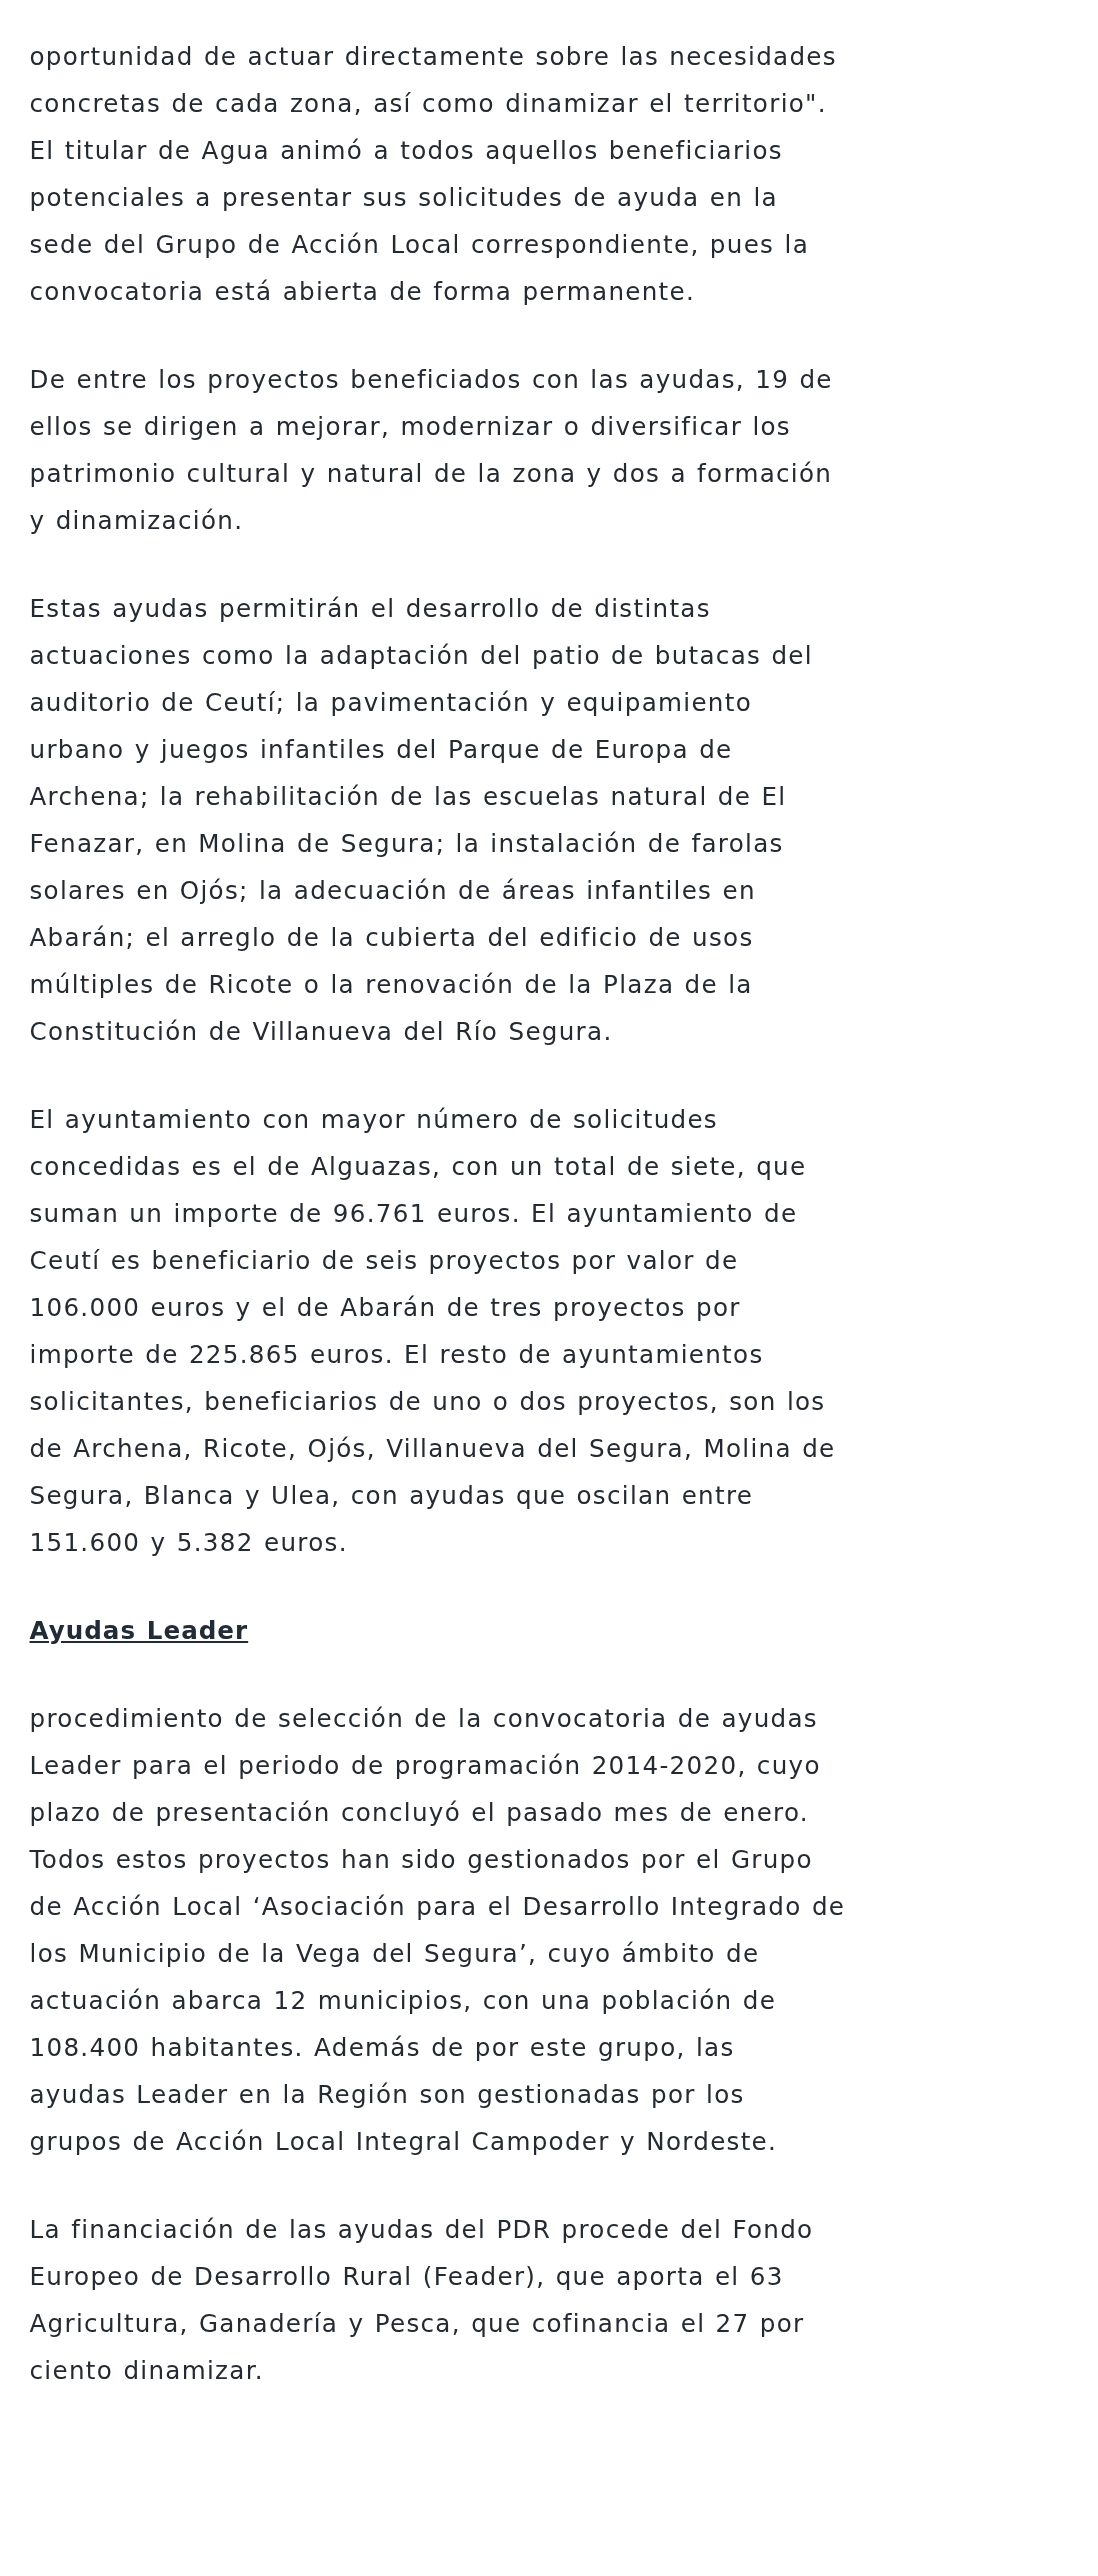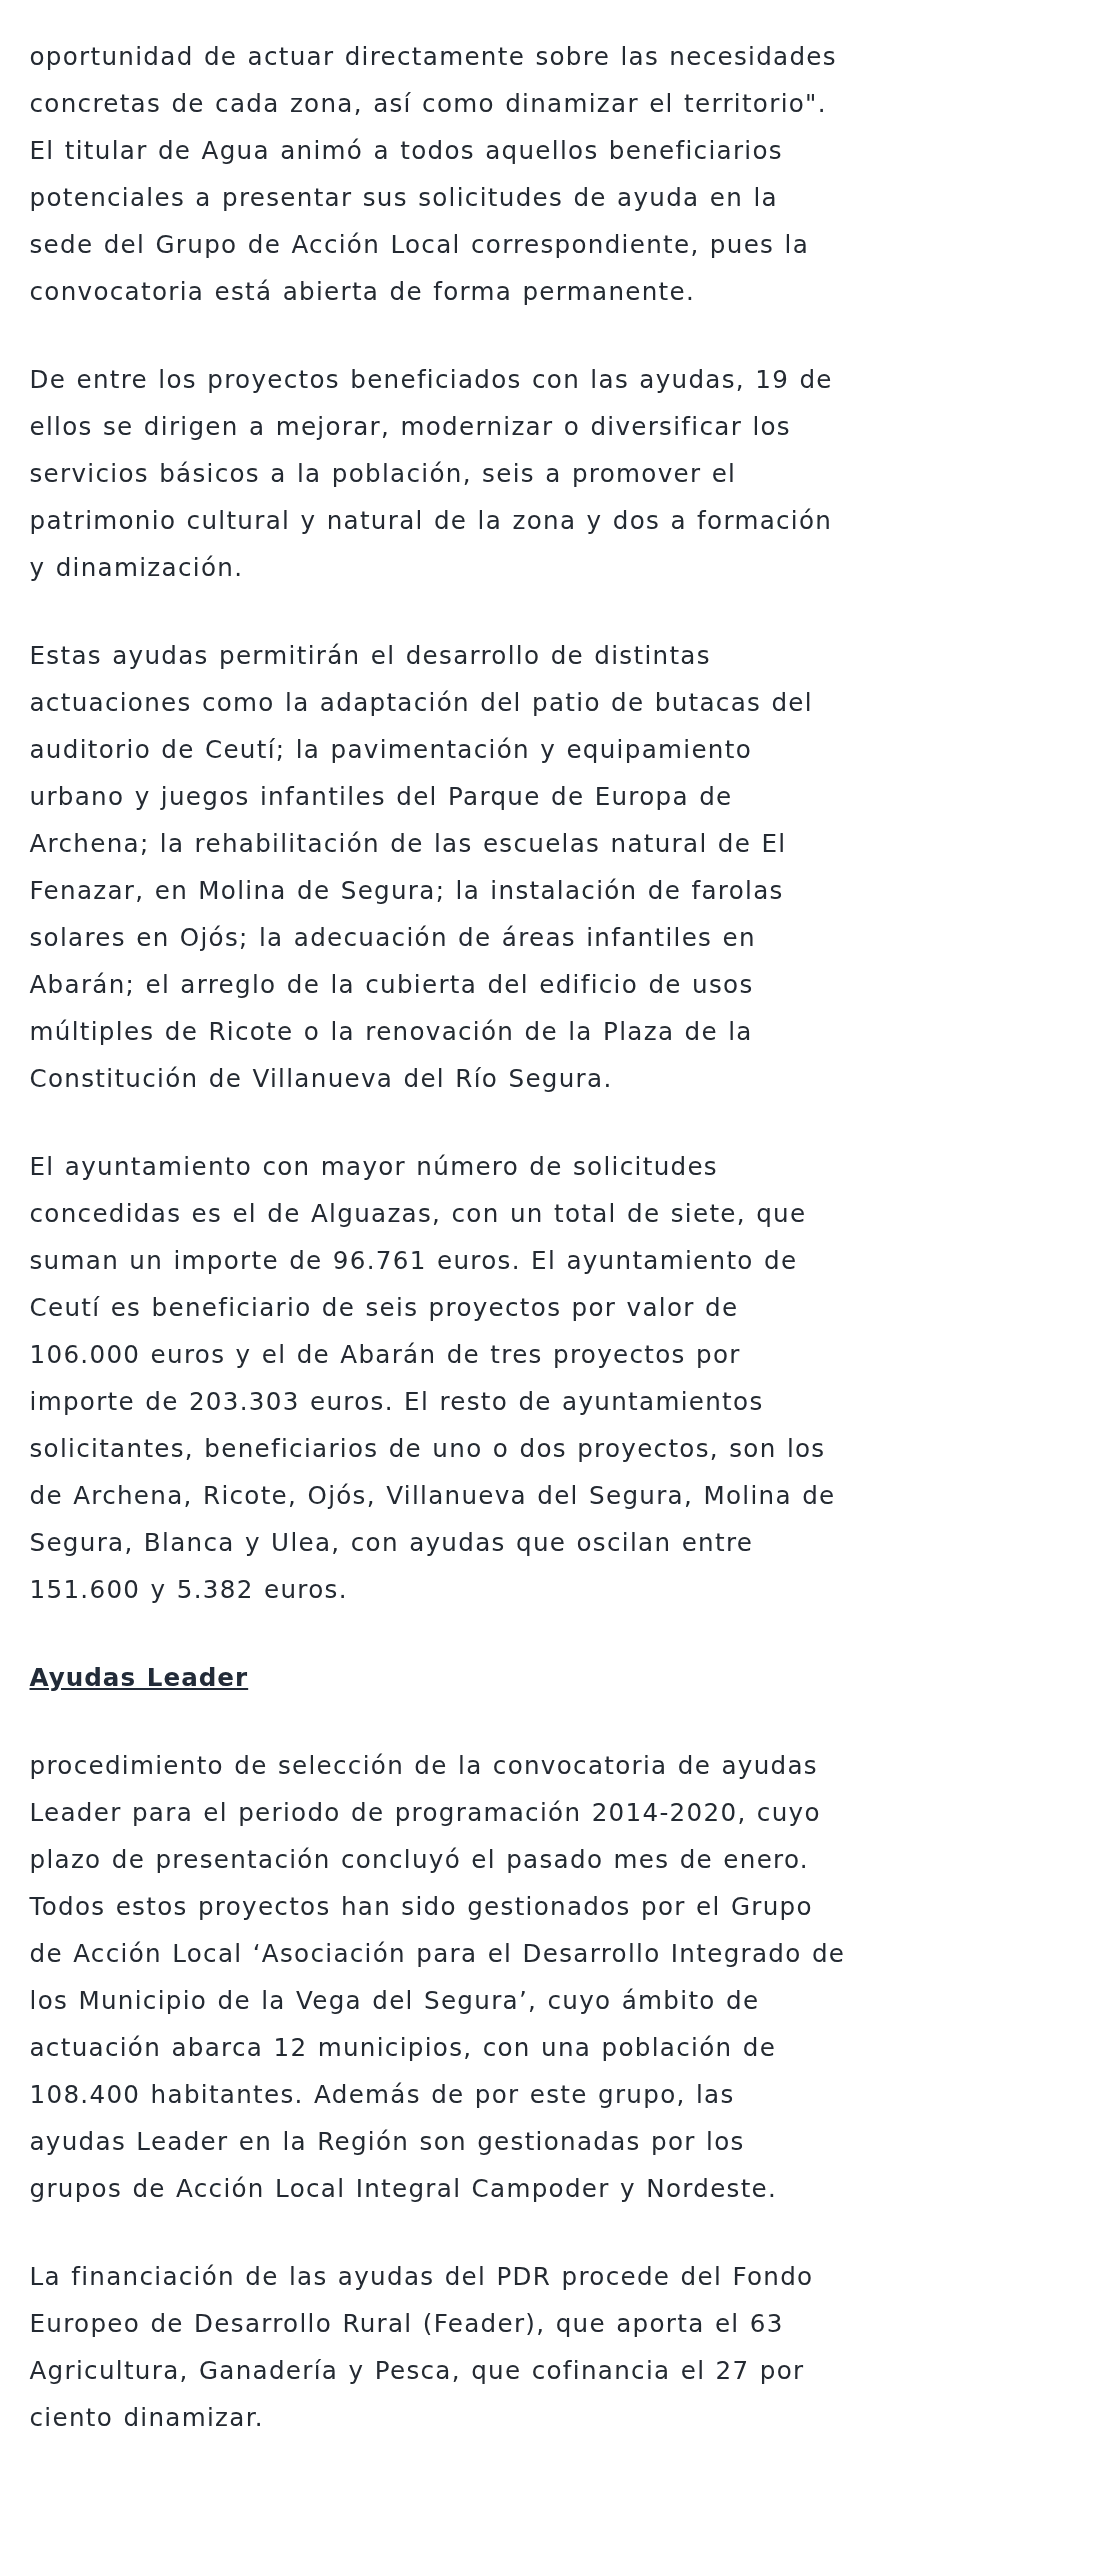--- a/index.html
+++ b/index.html
@@ -45,21 +45,20 @@
       <div class="line">oportunidad de actuar directamente sobre las necesidades</div>
       <div class="line">concretas de cada zona, así como dinamizar el territorio".</div>
       <div class="line">El titular de Agua animó a todos aquellos beneficiarios</div>
       <div class="line">potenciales a presentar sus solicitudes de ayuda en la</div>
       <div class="line">sede del Grupo de Acción Local correspondiente, pues la</div>
       <div class="line">convocatoria está abierta de forma permanente.</div>
     </div>
     <div class="block paragraph">
       <div class="line">De entre los proyectos beneficiados con las ayudas, 19 de</div>
       <div class="line">ellos se dirigen a mejorar, modernizar o diversificar los</div>
-      <div class="line">servicios básicos a la población, seis a promover el</div>
       <div class="line">patrimonio cultural y natural de la zona y dos a formación</div>
       <div class="line">y dinamización.</div>
     </div>
     <div class="block paragraph">
       <div class="line">Estas ayudas permitirán el desarrollo de distintas</div>
       <div class="line">actuaciones como la adaptación del patio de butacas del</div>
       <div class="line">auditorio de Ceutí; la pavimentación y equipamiento</div>
       <div class="line">urbano y juegos infantiles del Parque de Europa de</div>
       <div class="line">Archena; la rehabilitación de las escuelas natural de El</div>
       <div class="line">Fenazar, en Molina de Segura; la instalación de farolas</div>
@@ -67,21 +66,21 @@
       <div class="line">Abarán; el arreglo de la cubierta del edificio de usos</div>
       <div class="line">múltiples de Ricote o la renovación de la Plaza de la</div>
       <div class="line">Constitución de Villanueva del Río Segura.</div>
     </div>
     <div class="block paragraph">
       <div class="line">El ayuntamiento con mayor número de solicitudes</div>
       <div class="line">concedidas es el de Alguazas, con un total de siete, que</div>
       <div class="line">suman un importe de 96.761 euros. El ayuntamiento de</div>
       <div class="line">Ceutí es beneficiario de seis proyectos por valor de</div>
       <div class="line">106.000 euros y el de Abarán de tres proyectos por</div>
-      <div class="line">importe de 203.303 euros. El resto de ayuntamientos</div>
+      <div class="line">importe de 225.865 euros. El resto de ayuntamientos</div>
       <div class="line">solicitantes, beneficiarios de uno o dos proyectos, son los</div>
       <div class="line">de Archena, Ricote, Ojós, Villanueva del Segura, Molina de</div>
       <div class="line">Segura, Blanca y Ulea, con ayudas que oscilan entre</div>
       <div class="line">151.600 y 5.382 euros.</div>
     </div>
     <div class="block heading">
       <div class="line">Ayudas Leader</div>
     </div>
     <div class="block paragraph">
       <div class="line">procedimiento de selección de la convocatoria de ayudas</div>

